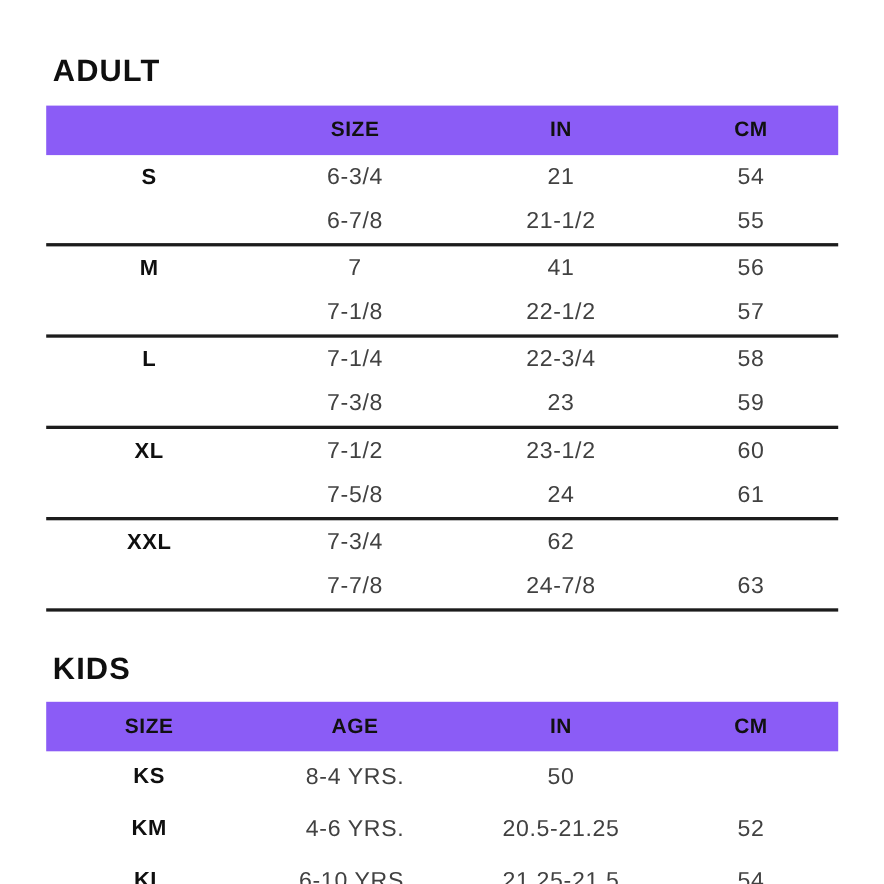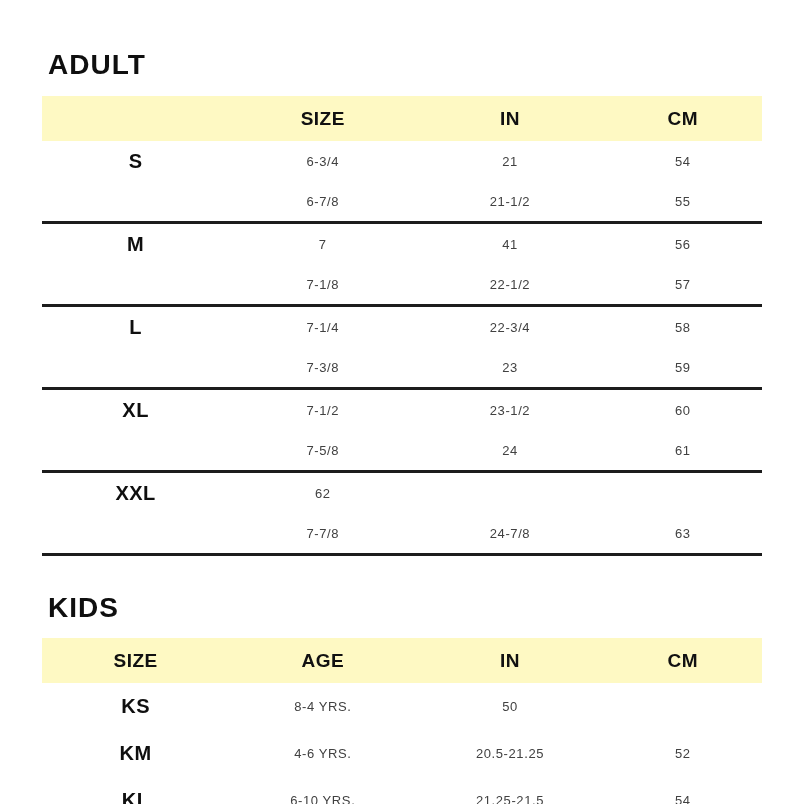--- a/index.html
+++ b/index.html
@@ -27,35 +27,35 @@
   .size-table {
     width: 720px;
     margin-left: 42px;
   }
   .row {
     display: grid;
     grid-template-columns: 26% 26% 26% 22%;
     align-items: center;
   }
   .header-row {
-    background: #fef9c3;
+    background: #8b5cf6;
     height: 45px;
   }
   .header-cell {
     text-align: center;
     font-weight: 800;
     font-size: 19px;
     letter-spacing: 0.5px;
     color: #111111;
   }
   .data-row { height: 40px; }
   .kids-table .data-row { height: 47px; }
   .cell {
     text-align: center;
-    font-size: 13px;
+    font-size: 21px;
     letter-spacing: 0.6px;
     color: #414141;
   }
   .size-label {
     font-weight: 800;
     font-size: 20px;
     letter-spacing: 0.5px;
     color: #0f0f0f;
   }
   .size-group {
@@ -138,20 +138,21 @@
       <div class="cell size-label"></div>
       <div class="cell">7-5/8</div>
       <div class="cell">24</div>
       <div class="cell">61</div>
     </div>
   </div>
 
   <div class="size-group">
     <div class="row data-row">
       <div class="cell size-label">XXL</div>
+      <div class="cell">7-3/4</div>
       <div class="cell">62</div>
     </div>
     <div class="row data-row">
       <div class="cell size-label"></div>
       <div class="cell">7-7/8</div>
       <div class="cell">24-7/8</div>
       <div class="cell">63</div>
     </div>
   </div>
 </div>

